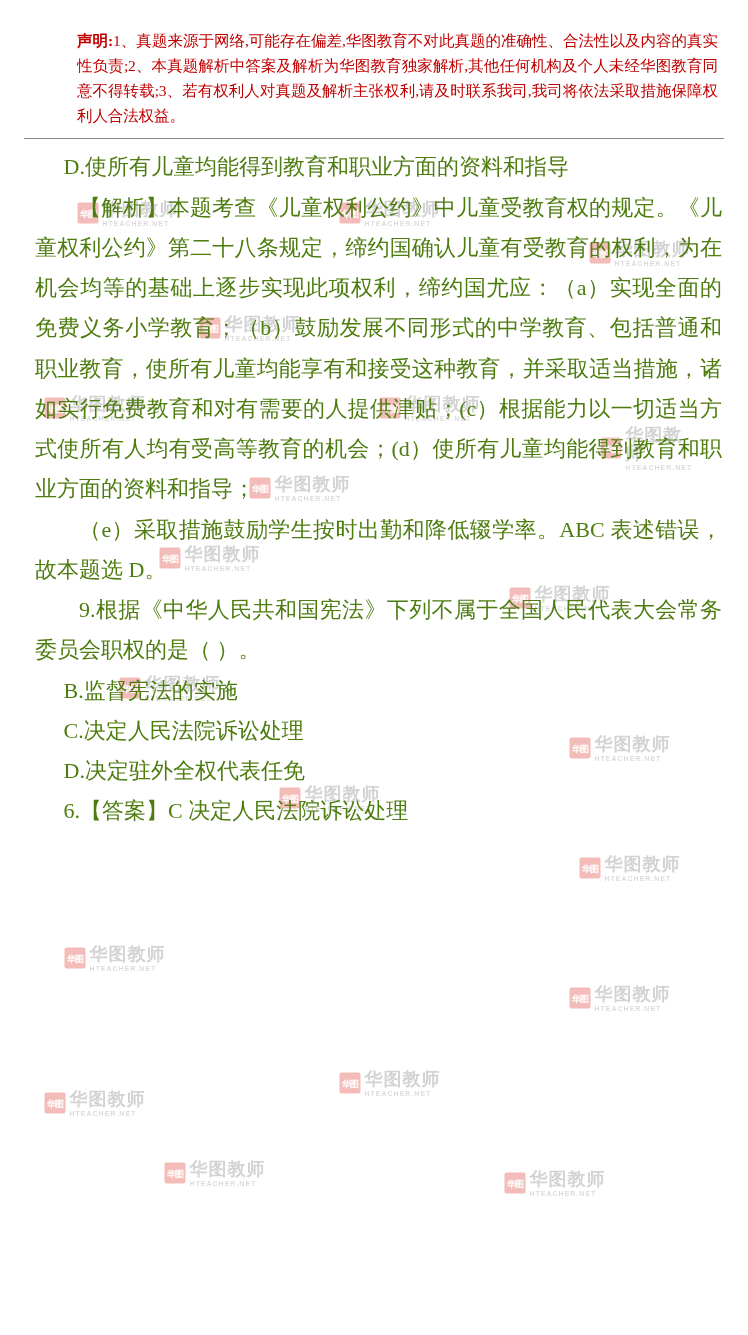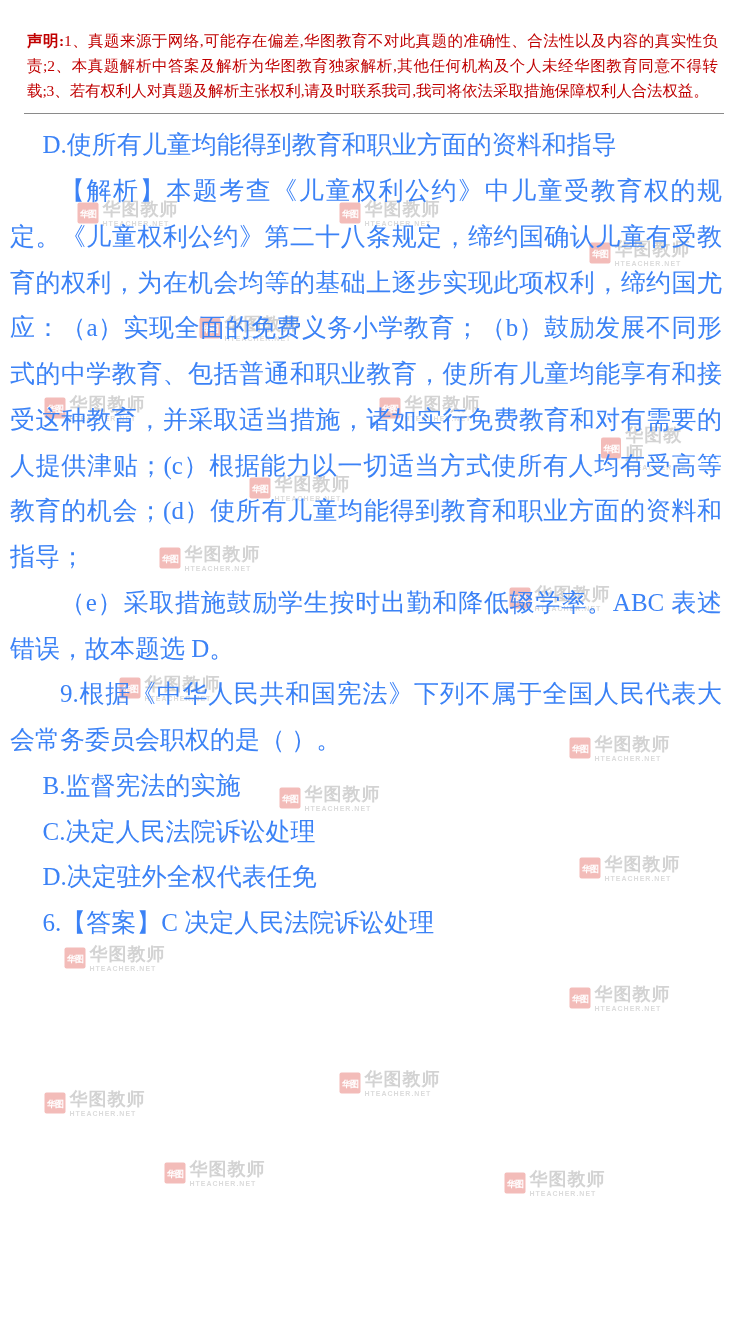--- a/index.html
+++ b/index.html
@@ -22,21 +22,21 @@
     height: 1335px;
     box-sizing: border-box;
     padding: 0;
   }
 
   
   .disclaimer {
     color: #c00000;
     font-size: 15.5px;
     line-height: 1.62;
-    padding: 28px 30px 0 27px;
+    padding: 28px 30px 0 77px;
     text-align: justify;
     letter-spacing: -0.1px;
     position: relative;
     z-index: 3;
   }
   .disclaimer .lead {
     font-weight: bold;
   }
 
   .hrule {
@@ -44,25 +44,25 @@
     border: 0;
     border-top: 1px solid #8a8a8a;
     position: relative;
     z-index: 3;
   }
 
   
   .content {
     position: relative;
     z-index: 3;
-    padding: 8px 26px 0 10px;
-    font-size: 25px;
+    padding: 8px 26px 0 35px;
+    font-size: 22px;
     line-height: 1.83;
     text-align: justify;
-    color: #3b82f6;
+    color: #4d7c0f;
   }
   .p {
     margin: 0;
     text-indent: 2em;
     white-space: normal;
   }
   .p.indent1 {
     text-indent: 1.3em;
   }
 

